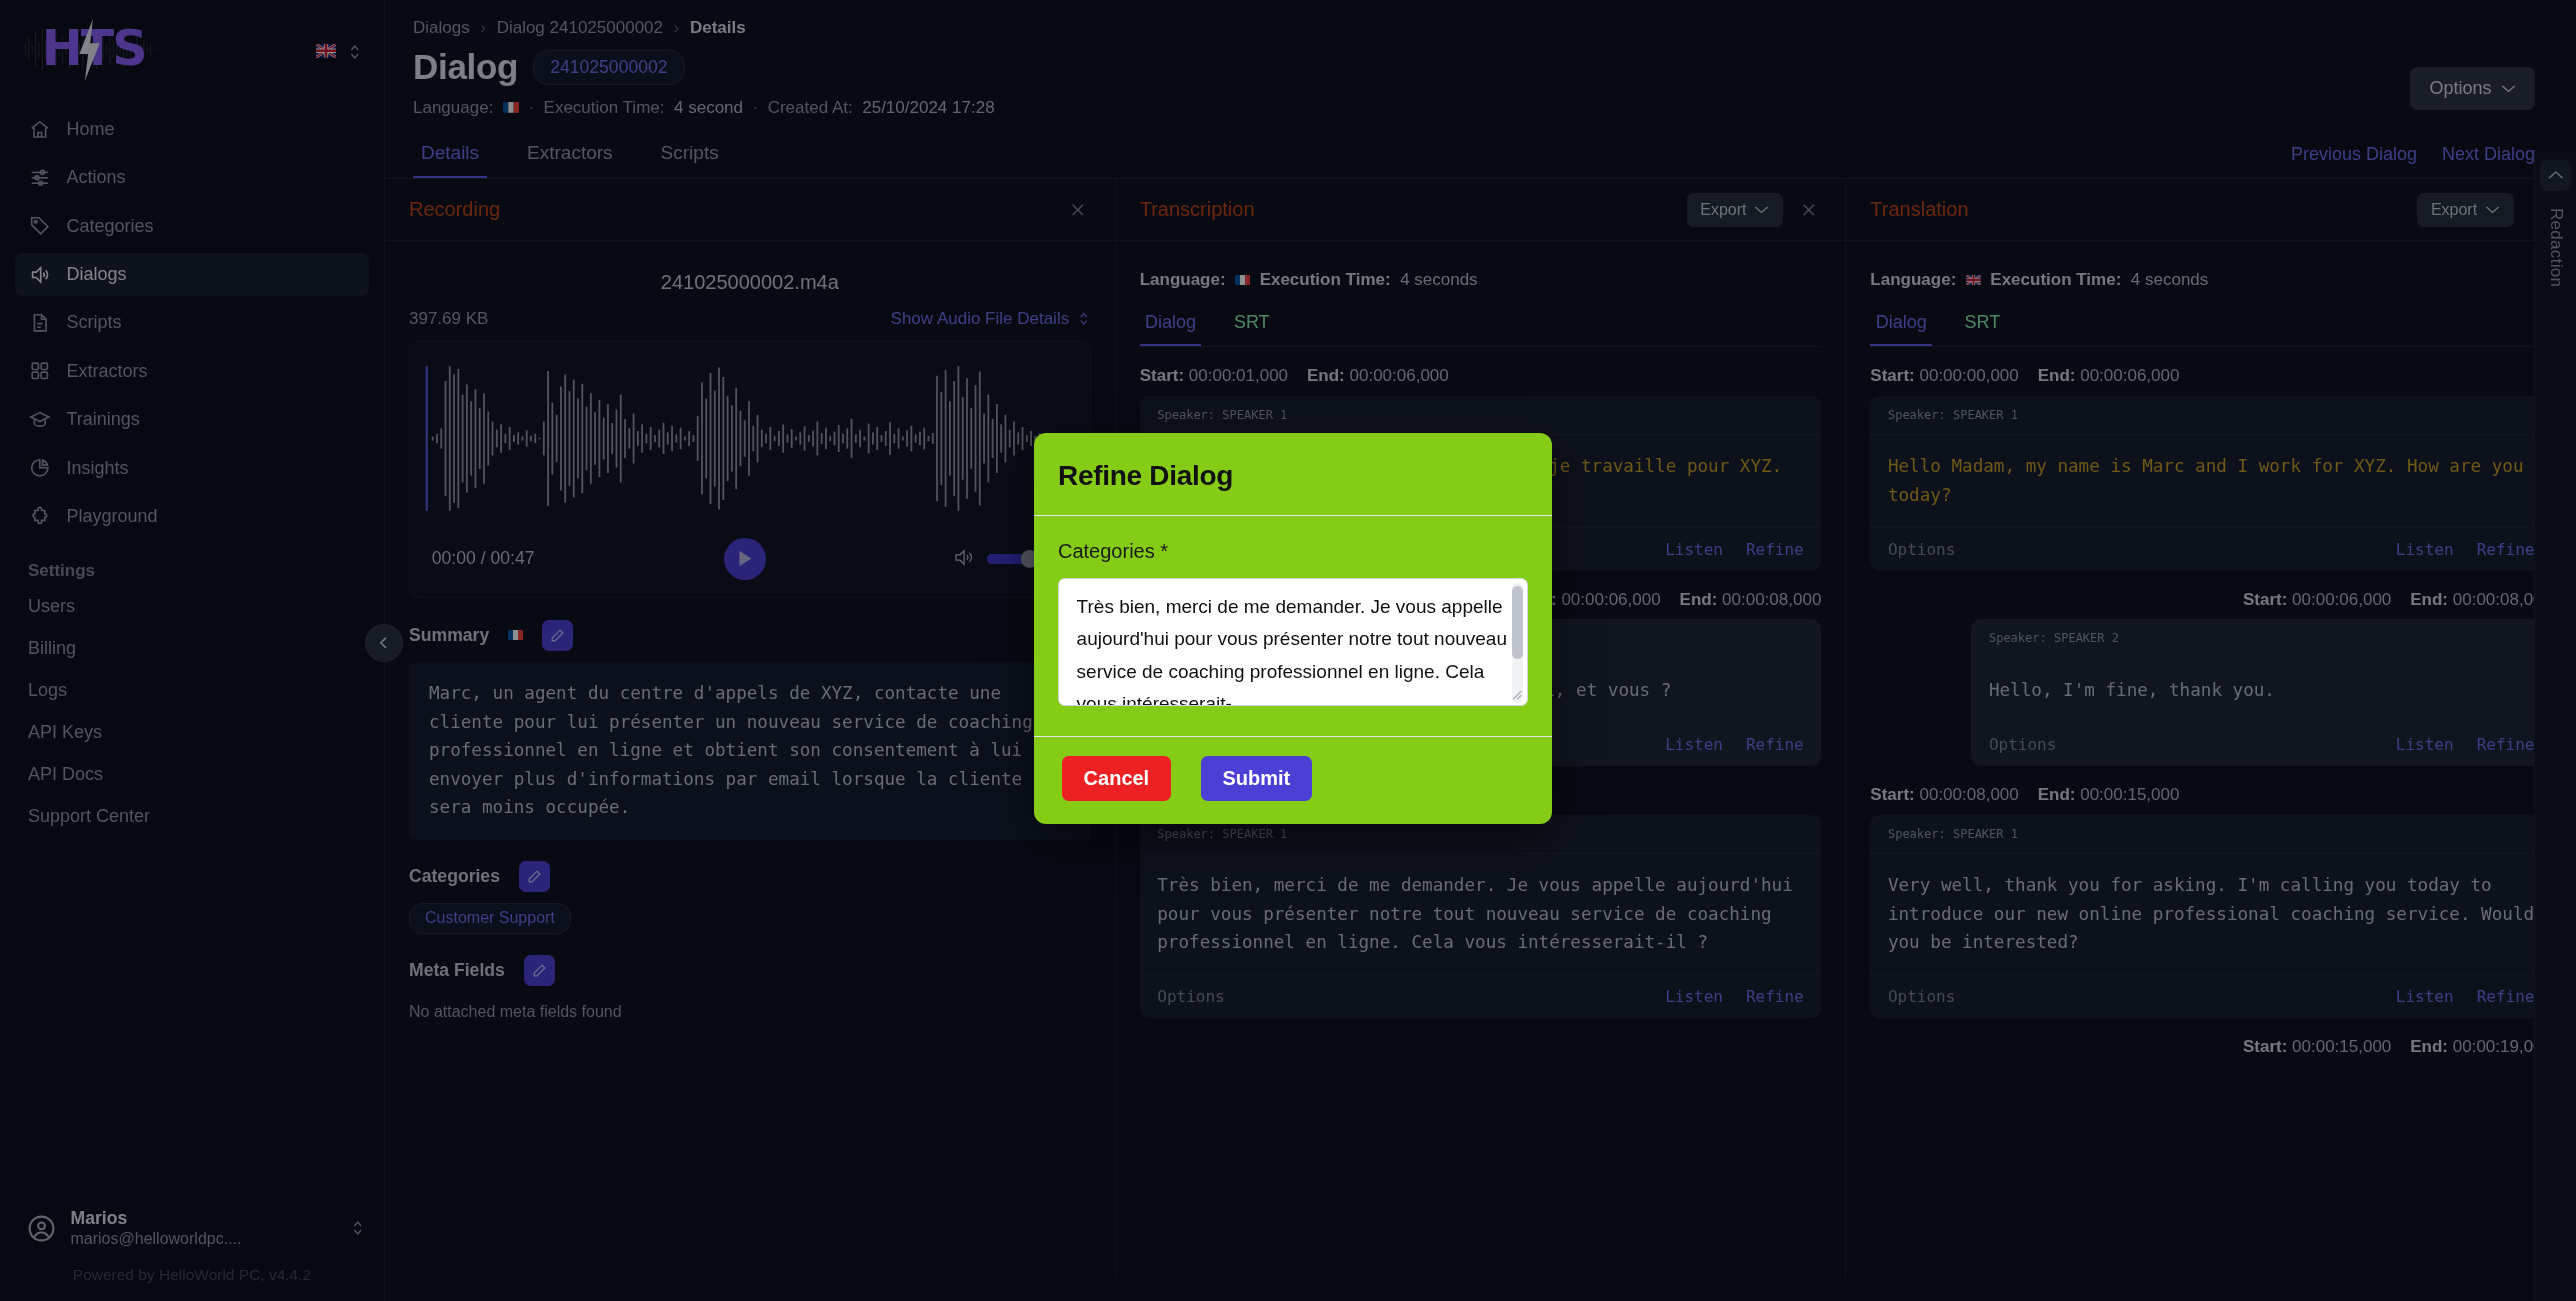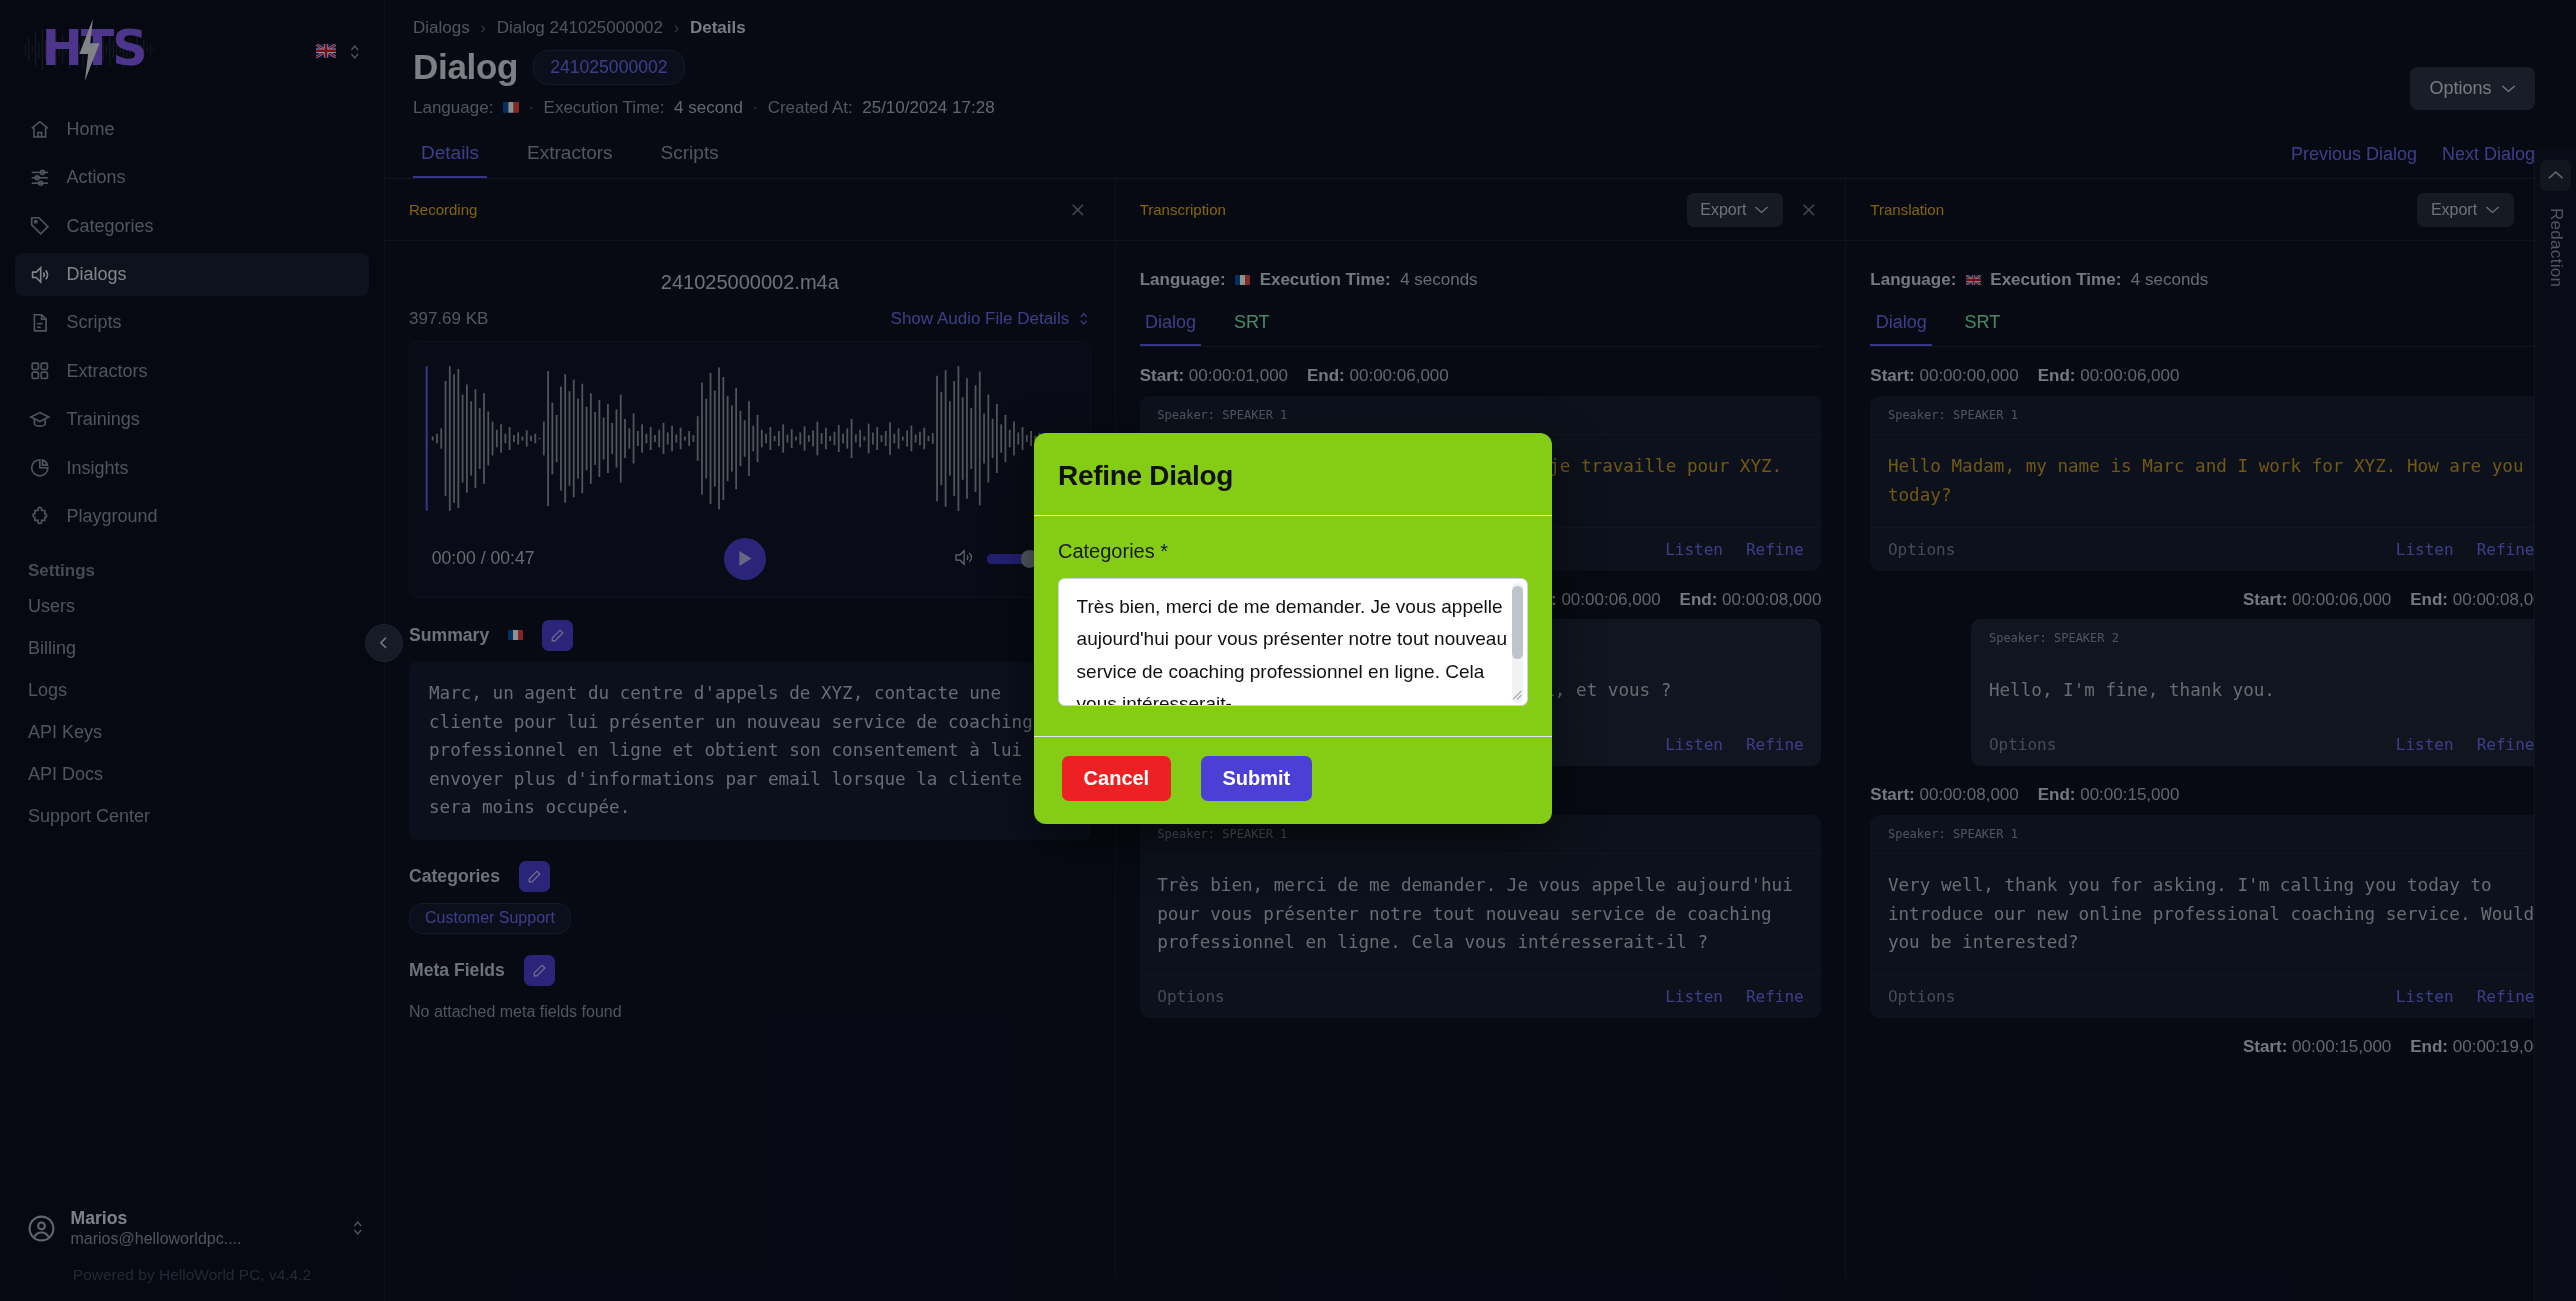--- a/index.html
+++ b/index.html
@@ -122,21 +122,21 @@
   .navlink { color:#6c6cf0; font-size:18px; font-weight:500; cursor:pointer; }
 
   
   .panels { display:flex; height: calc(1302px - 203px); }
   .panel { flex:1 1 0; min-width:0; border-right:0.7px solid #161c2b; display:flex; flex-direction:column; position:relative; }
   .panel:last-of-type { border-right:none; }
   .panel-head {
     display:flex; align-items:center; height: 62px;
     padding: 0 21.6px 0 24px; border-bottom:0.7px solid #161c2b;
   }
-  .panel-title { color:#eab308; font-size:15px; font-weight:500; }
+  .panel-title { color:#c2410c; font-size:20px; font-weight:500; }
   .panel-actions { margin-left:auto; display:flex; align-items:center; gap: 10.8px; }
   .export-btn {
     background:#242b38; color:#c3c9d3; font-size:16px;
     border-radius:6.8px; padding: 8px 13.5px; display:flex; align-items:center; gap:8px; cursor:pointer;
   }
   .x-btn { width:30px; height:30px; display:flex; align-items:center; justify-content:center; cursor:pointer; }
   .x-btn svg { width:17.6px; height:17.6px; stroke:#7b8293; stroke-width:2; }
   .panel-body { flex:1 1 auto; overflow:hidden; padding: 17.6px 24px 0 24px; }
 
   

